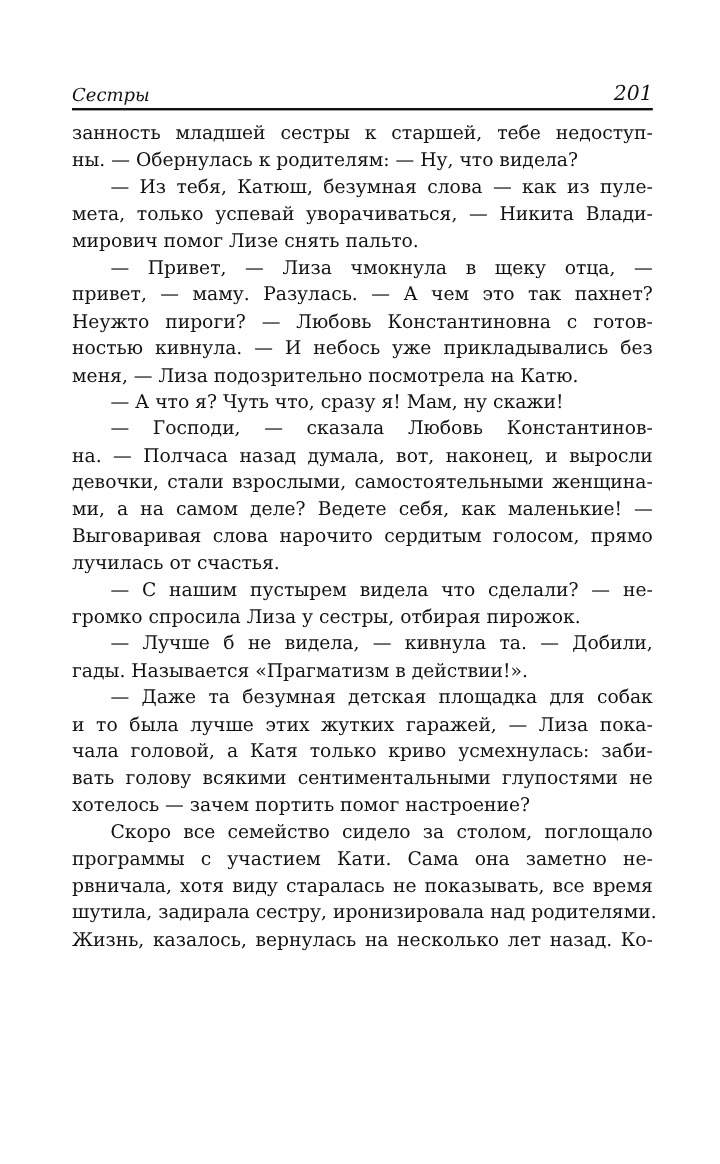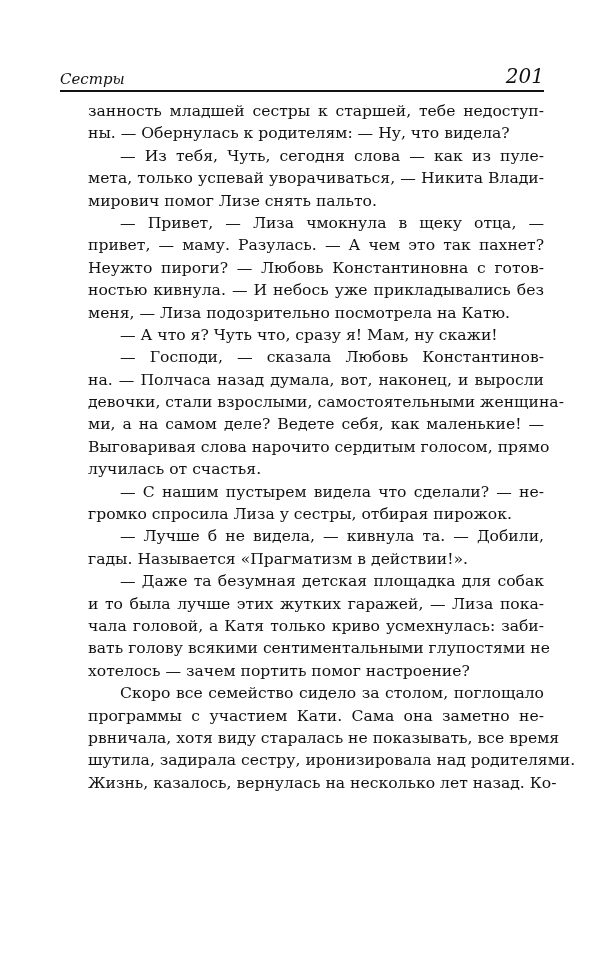--- a/index.html
+++ b/index.html
@@ -10,46 +10,46 @@
       border-bottom: 2.5px solid #111;
     }
     .running-title {
       position: absolute; left: 0; bottom: 2px;
       font-family: "DejaVu Serif", serif; font-style: italic;
       font-size: 15px; color: #111;
     }
     .page-number {
       position: absolute; right: 0; bottom: 2px;
       font-family: "DejaVu Serif", serif; font-style: italic;
-      font-size: 20px; color: #111;
+      font-size: 17px; color: #111;
     }
     .body-text {
       position: absolute; top: 100px; left: 0; width: 484px;
       font-family: "DejaVu Serif", serif; font-size: 15.6px;
       line-height: 22.4px; color: #111;
     }
     .line {
       display: block; white-space: nowrap; height: 22.4px;
-      text-align: justify; text-align-last: justify; margin-left: 28px;
+      text-align: justify; text-align-last: justify;
     }
     .line.last { text-align-last: left; }
     .line.indent { padding-left: 32px; }
   </style>
 </head>
 <body>
 
 <div class="page">
   <div class="header">
     <span class="running-title">Сестры</span>
     <span class="page-number">201</span>
   </div>
   <div class="body-text" id="body-text">
       <span class="line">занность младшей сестры к старшей, тебе недоступ-</span>
       <span class="line last">ны. — Обернулась к родителям: — Ну, что видела?</span>
-      <span class="line indent">— Из тебя, Чуть, сегодня слова — как из пуле-</span>
+      <span class="line indent">— Из тебя, Катюш, безумная слова — как из пуле-</span>
       <span class="line">мета, только успевай уворачиваться, — Никита Влади-</span>
       <span class="line last">мирович помог Лизе снять пальто.</span>
       <span class="line indent">— Привет, — Лиза чмокнула в щеку отца, —</span>
       <span class="line">привет, — маму. Разулась. — А чем это так пахнет?</span>
       <span class="line">Неужто пироги? — Любовь Константиновна с готов-</span>
       <span class="line">ностью кивнула. — И небось уже прикладывались без</span>
       <span class="line last">меня, — Лиза подозрительно посмотрела на Катю.</span>
       <span class="line indent last">— А что я? Чуть что, сразу я! Мам, ну скажи!</span>
       <span class="line indent">— Господи, — сказала Любовь Константинов-</span>
       <span class="line">на. — Полчаса назад думала, вот, наконец, и выросли</span>

